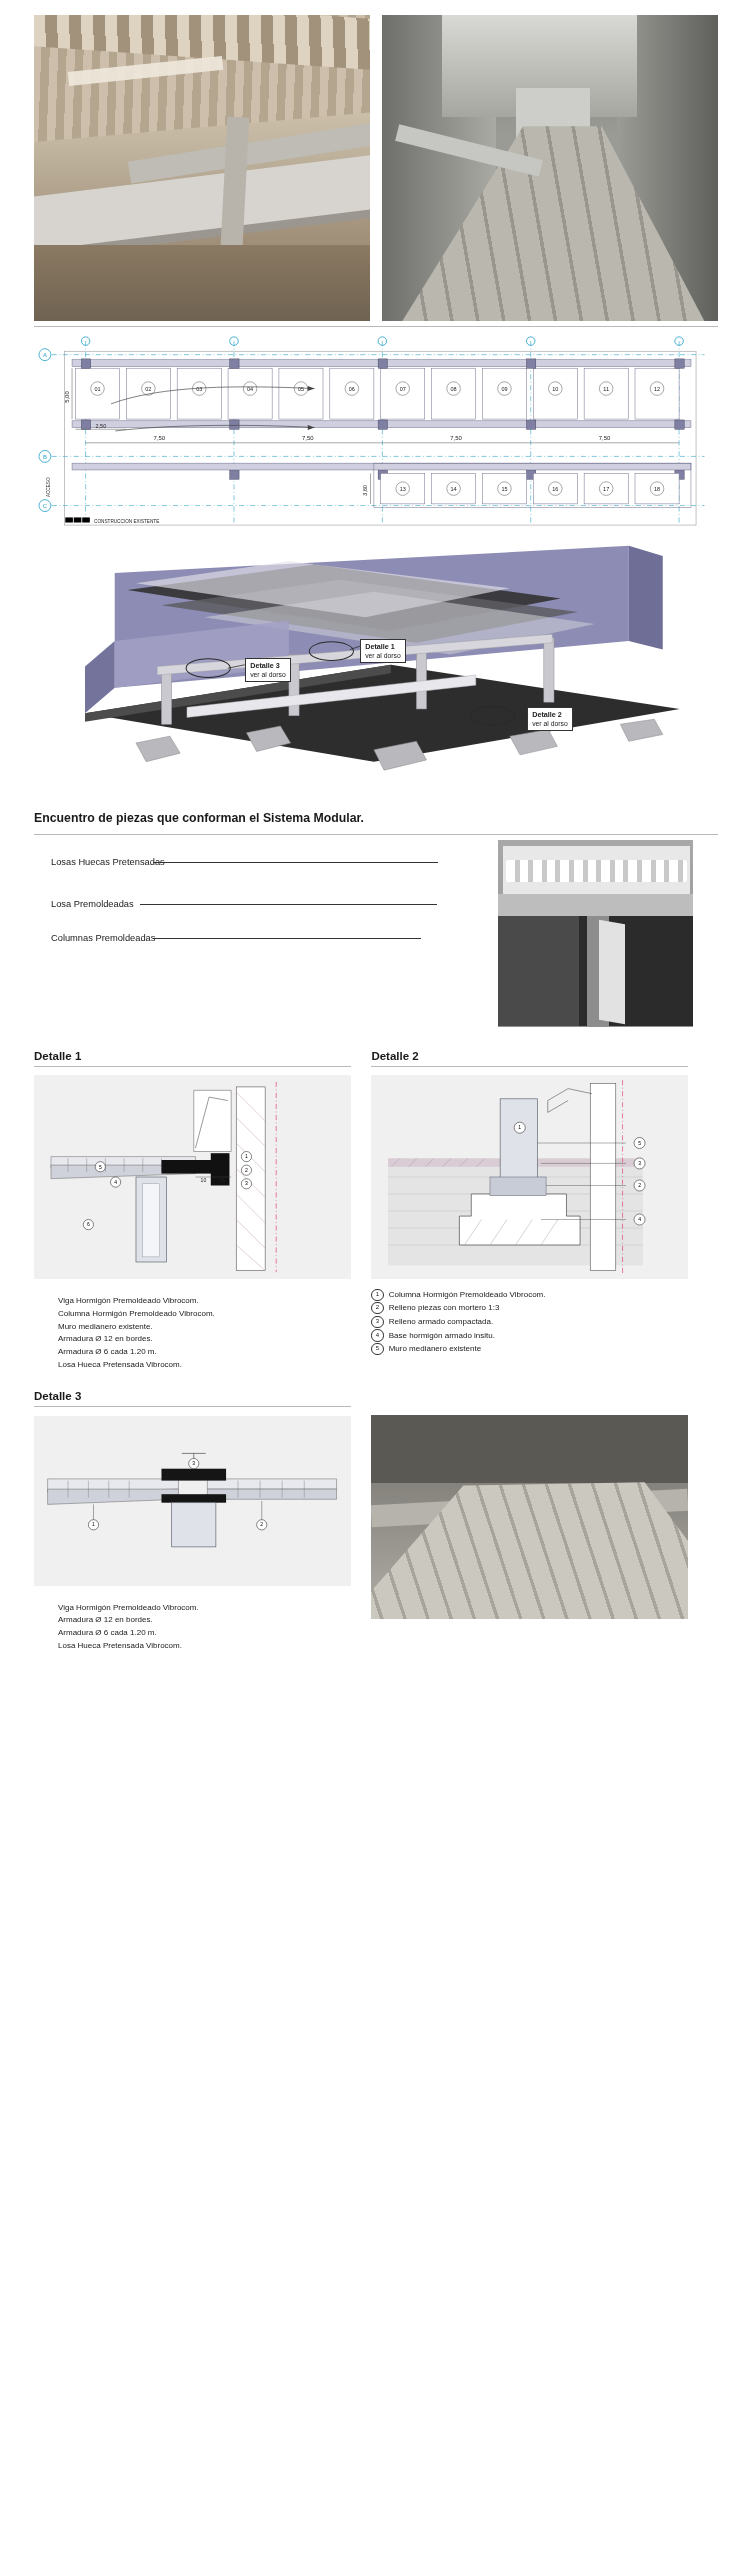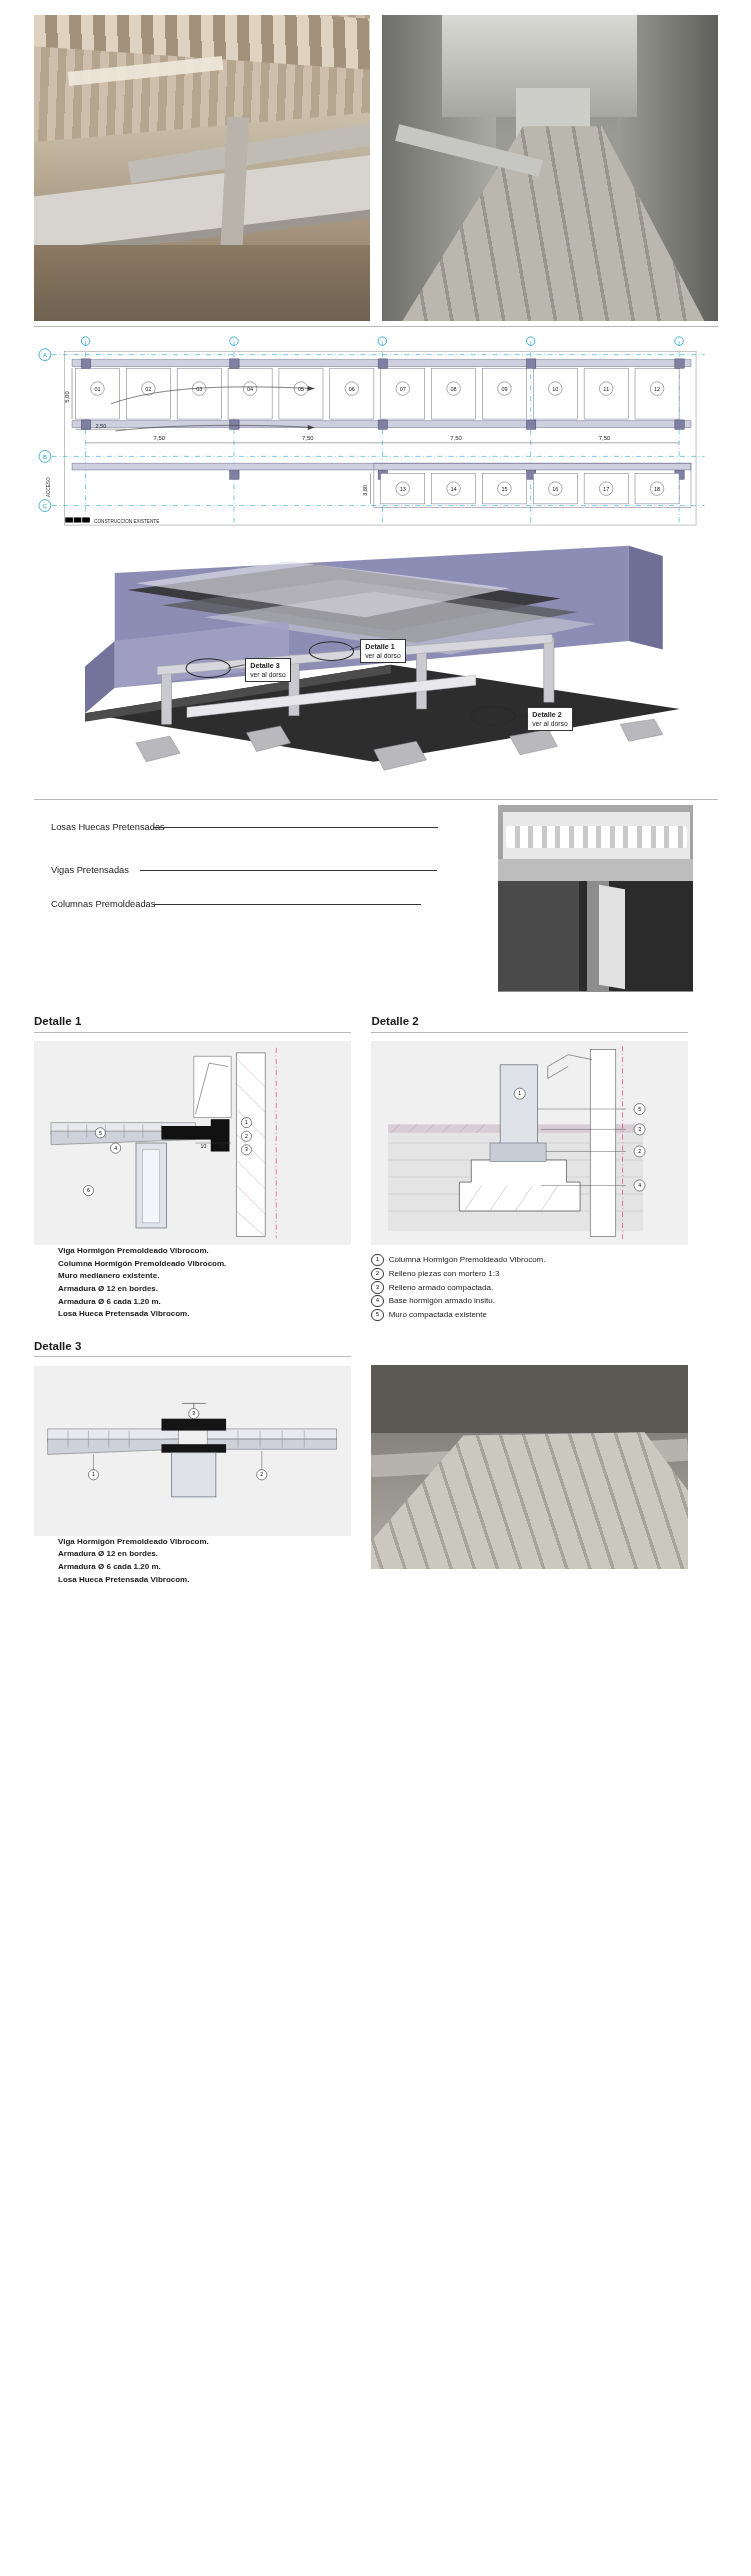--- a/index.html
+++ b/index.html
@@ -65,21 +65,21 @@
   .labels{position:absolute;left:0;top:8.5px;width:357px;font-size:9.3px;}
   .lab{position:absolute;white-space:nowrap;}
   .leader{position:absolute;height:0.8px;background:#333;}
 
   
   .det-head{font-size:11.5px;font-weight:bold;}
   .det-rule{height:0.8px;background:#b9b9b9;margin-top:4.2px;}
   .det-grid{display:flex;gap:20.4px;padding:0 34px;}
   .det-col{width:317px;}
   .det-box{width:317px;height:204px;background:#f0f0f0;position:relative;overflow:hidden;margin-top:8.5px;}
-  .note{font-size:8px;line-height:12.7px;padding-left:24px;padding-top:0;font-weight:bold;}
+  .note{font-size:8px;line-height:12.7px;padding-left:24px;padding-top:16px;}
   .numlist{font-size:8px;line-height:13.6px;padding-top:8.5px;}
   .numlist div{display:flex;align-items:center;gap:5.1px;}
   .circ{display:inline-flex;width:10.2px;height:10.2px;border:0.8px solid #333;border-radius:50%;
         align-items:center;justify-content:center;font-size:6px;flex:none;}
 
   
   .bot-photo{width:317px;height:204px;background:#8e8b84;position:relative;overflow:hidden;margin-top:8.5px;}
   .bp-sky{position:absolute;inset:0;background:linear-gradient(180deg,#6f6d67,#b0aea7);}
   .bp-wall{position:absolute;left:0;top:0;width:100%;height:68px;background:#5b5954;}
   .bp-slabs{position:absolute;left:-10%;bottom:-8.5px;width:130%;height:161px;
@@ -319,37 +319,38 @@
     <div class="badge" style="left:326px;top:100px;">
       <b>Detalle 1</b><br>
       <span>ver al dorso</span>
     </div>
     <div class="badge" style="left:493px;top:168px;">
       <b>Detalle 2</b><br>
       <span>ver al dorso</span>
     </div>
   </div>
 
+  <div class="sec-title">Encuentro de piezas que conforman el Sistema Modular.</div>
   <div class="rule"></div>
 
   <div class="enc-wrap">
     <div class="enc-img">
       <div class="enc-sky"></div>
       <div class="enc-slab"></div>
       <div class="enc-voids"></div>
       <div class="enc-beam"></div>
       <div class="enc-dark"></div>
       <div class="enc-darkL"></div>
       <div class="enc-col"></div>
       <div class="enc-colf"></div>
     </div>
     <div class="labels">
       <div class="lab" style="left:17px;top:8.5px;">Losas Huecas Pretensadas</div>
       <div class="leader" style="left:119px;top:13.6px;width:285px;"></div>
-      <div class="lab" style="left:17px;top:51px;">Vigas Pretensadas</div>
+      <div class="lab" style="left:17px;top:51px;">Losa Premoldeadas</div>
       <div class="leader" style="left:106px;top:56px;width:297px;"></div>
       <div class="lab" style="left:17px;top:85px;">Columnas Premoldeadas</div>
       <div class="leader" style="left:119px;top:90px;width:268px;"></div>
     </div>
   </div>
 
   <div class="det-grid" style="margin-top:15.3px;">
     <div class="det-col">
       <div class="det-head">Detalle 1</div>
       <div class="det-rule"></div>
@@ -493,21 +494,21 @@
         <div>
             <span class="circ">3</span>
             <span>Relleno armado compactada.</span>
           </div>
         <div>
             <span class="circ">4</span>
             <span>Base hormigón armado insitu.</span>
           </div>
         <div>
             <span class="circ">5</span>
-            <span>Muro compactada existente</span>
+            <span>Muro medianero existente</span>
           </div>
       </div>
     </div>
   </div>
 
   <div class="det-grid" style="margin-top:18.7px;padding-bottom:24px;">
     <div class="det-col">
       <div class="det-head">Detalle 3</div>
       <div class="det-rule"></div>
       <div class="det-box" style="height:170px;">

